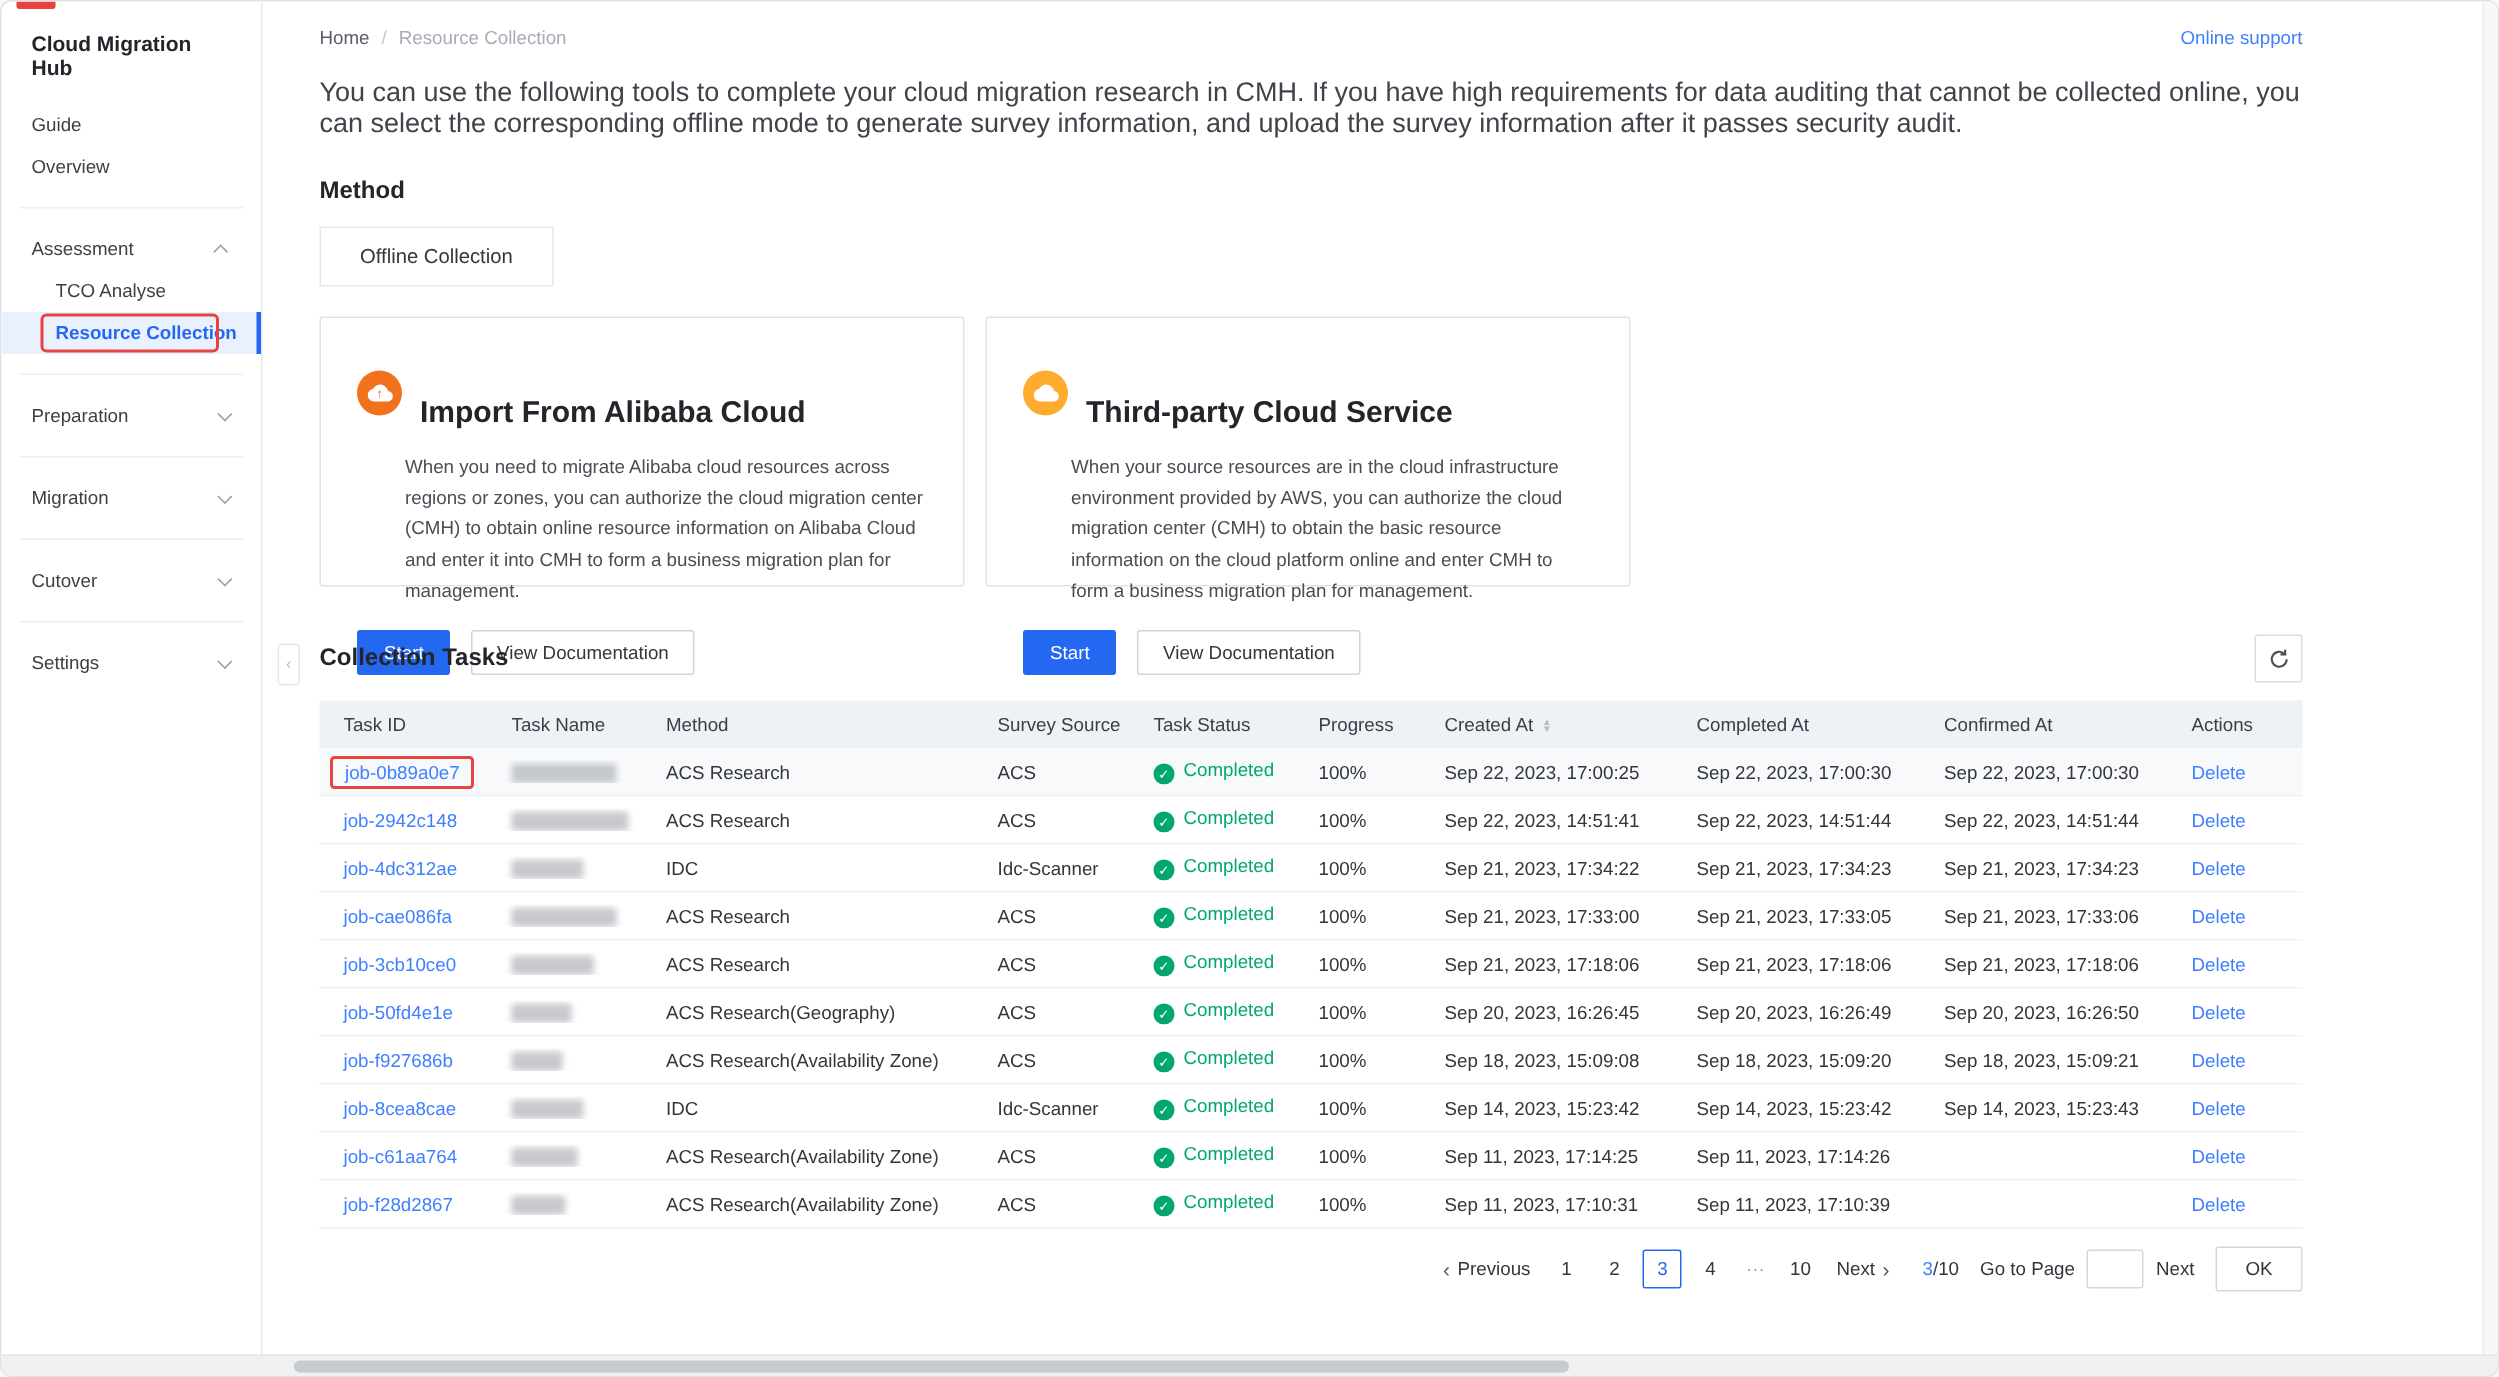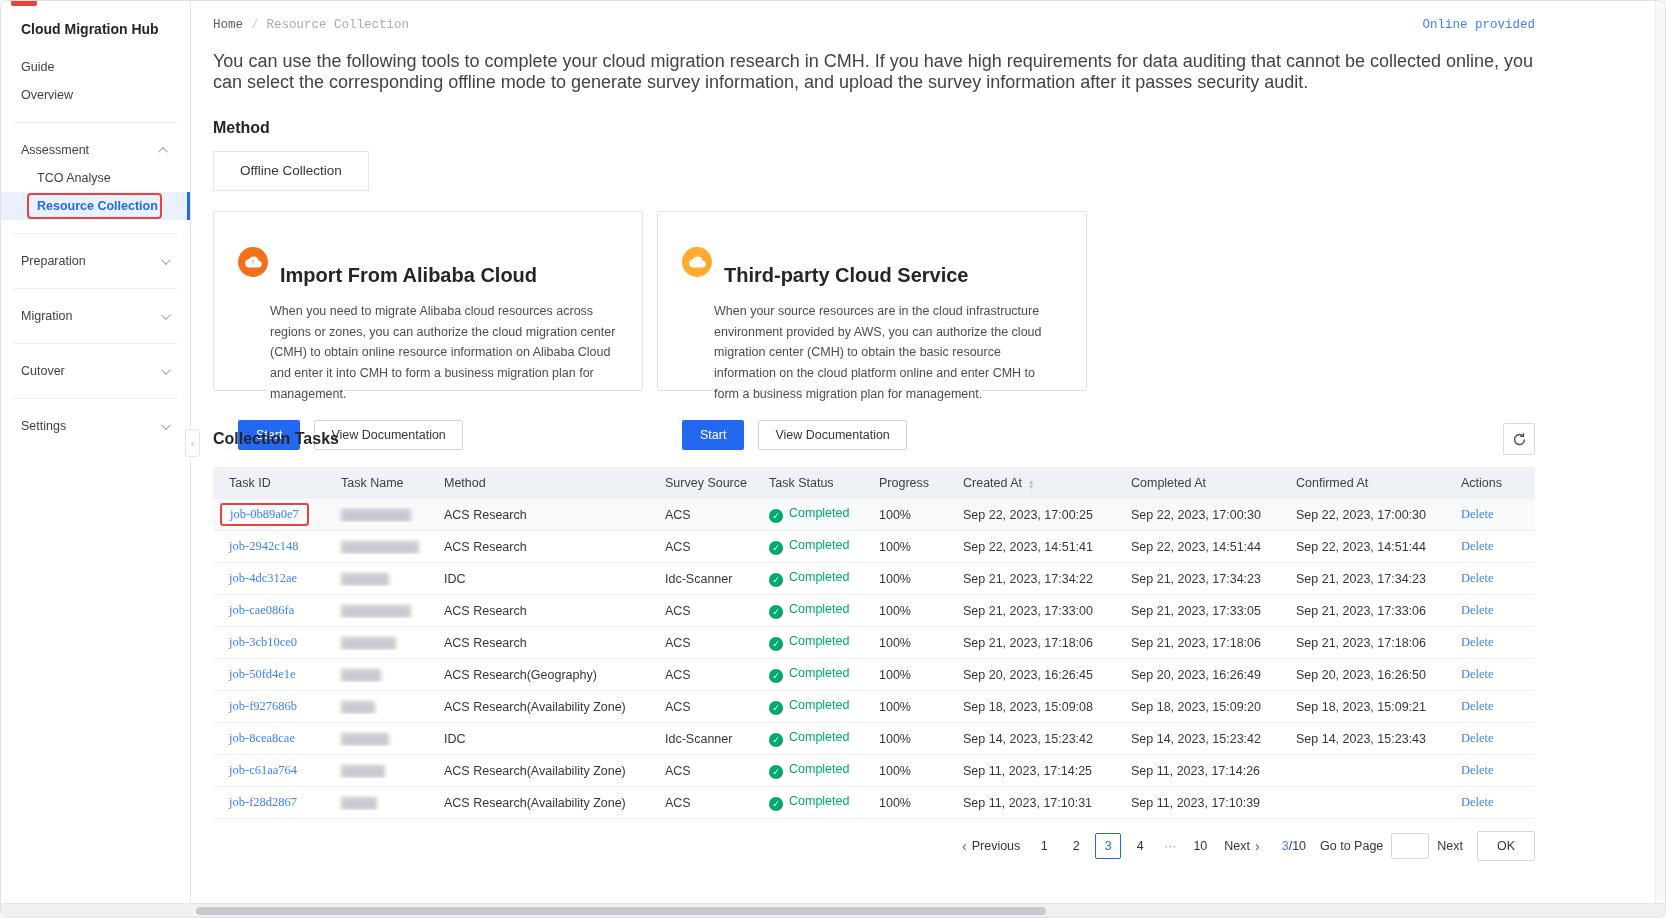--- a/index.html
+++ b/index.html
@@ -5,42 +5,42 @@
   * { box-sizing: border-box; margin: 0; padding: 0; }
   html,body { background:#f7f8fa; }
   body { font-family:"Liberation Sans", sans-serif; }
   .app { position:relative; width:1666px; height:918px; background:#fff; border:1px solid #dfe1e5;
          border-radius:8px; overflow:hidden; }
 
   
   .artifact-red { position:absolute; left:10px; top:0; width:26px; height:5px; background:#e8433f; border-radius:0 0 2px 2px; z-index:5; }
 
   
-  .sidebar { position:absolute; left:0; top:0; bottom:14px; width:190px; background:#fff;
+  .sidebar { position:absolute; left:0; top:0; bottom:14px; width:174px; background:#fff;
              border-right:1px solid #e7e8ea; padding-top:20px; }
   .sb-title { padding:0 20px 16px 20px; font-size:14px; font-weight:bold; color:#23252b; }
   .sb-item { height:28px; line-height:28px; padding-left:20px; font-size:12.5px; color:#3c3f44; cursor:pointer; }
   .sb-group { display:flex; align-items:center; justify-content:space-between; height:28px;
               padding:0 22px 0 20px; font-size:12.5px; color:#3c3f44; cursor:pointer; }
   .sb-child { position:relative; height:28px; line-height:28px; padding-left:36px; font-size:12.5px; color:#3c3f44; cursor:pointer; }
   .sb-child.active { background:#e9f1ff; color:#2468f2; font-weight:bold; }
   .sb-child.active::after { content:""; position:absolute; right:0; top:0; bottom:0; width:3px; background:#2468f2; }
   .sb-red-box { position:absolute; left:26px; right:28px; top:1px; bottom:1px;
                 border:2px solid #e8433f; border-radius:4px; pointer-events:none; }
   .sb-divider { height:1px; background:#eceef0; margin:13px 12px; }
   .chev { width:7px; height:7px; border-right:1.5px solid #989da6; border-bottom:1.5px solid #989da6; display:inline-block; }
   .chev.down { transform:rotate(45deg) translateY(-2px); }
   .chev.up { transform:rotate(-135deg) translateY(-2px); }
   .collapse-handle { position:absolute; left:184px; top:428px; width:15px; height:28px; background:#fff;
                      border:1px solid #e4e6ea; border-radius:3px; display:flex; align-items:center; justify-content:center;
                      color:#b6bac2; font-size:11px; cursor:pointer; z-index:3; }
 
   
   .main { position:absolute; left:190px; top:0; right:0; bottom:14px; padding:0 130px 0 22px; overflow:hidden; background:#fff; }
-  .topbar { height:48px; display:flex; align-items:center; justify-content:space-between;font-family:Liberation Mono, monospace; }
+  .topbar { height:48px; display:flex; align-items:center; justify-content:space-between; }
   .breadcrumb { font-size:12.5px; display:flex; align-items:center; }
   .bc-home { color:#595d66; cursor:pointer; }
   .bc-sep { color:#c3c7cf; margin:0 8px; }
   .bc-cur { color:#a6abb5; }
   .support-link { font-size:12.5px; color:#4080ff; text-decoration:none; cursor:pointer; }
   .desc { font-size:18px; color:#3f434a; line-height:21px; margin-top:2px; }
 
   .section-h { margin-top:26px; font-size:16px; font-weight:bold; color:#23252b; }
 
   .tabs { margin-top:14px; display:inline-flex; border:1px solid #e4e7ec; }
@@ -70,21 +70,21 @@
   .tasks-head { margin-top:32px; display:flex; align-items:center; justify-content:space-between; }
   .refresh-btn { width:32px; height:32px; border:1px solid #d9dce3; border-radius:2px; background:#fff;
                  display:flex; align-items:center; justify-content:center; cursor:pointer; }
 
   .table { margin-top:12px; }
   .tgrid { display:grid; grid-template-columns:112px 103px 221px 104px 110px 84px 168px 165px 165px 1fr; align-items:center; }
   .thead { background:#eef1f6; height:32px; font-size:12.5px; color:#3a3e46; }
   .trow { height:32px; border-bottom:1px solid #eef0f3; font-size:12.5px; color:#33363c; background:#fff; }
   .trow.first { background:#f7f9fb; }
   .cell { padding-left:16px; white-space:nowrap; overflow:hidden; }
-  .link { color:#4080ff; text-decoration:none; cursor:pointer;font-family:Liberation Serif, serif; }
+  .link { color:#4080ff; text-decoration:none; cursor:pointer; }
   .blur-name { display:inline-block; height:13px; border-radius:2px; background:#b9bcc2; filter:blur(2px); opacity:.8; vertical-align:middle; }
   .st-ic { display:inline-flex; width:14px; height:14px; border-radius:50%; background:#00a870; color:#fff; font-size:9px;
            align-items:center; justify-content:center; margin-right:6px; vertical-align:-2px; }
   .st-txt { color:#00a870; }
   .sort { display:inline-flex; flex-direction:column; margin-left:6px; vertical-align:middle; cursor:pointer; }
   .sort i { font-style:normal; font-size:6.5px; line-height:5px; color:#b9bdc5; }
 
   .pagination { margin-top:12px; display:flex; align-items:center; justify-content:flex-end; font-size:12.5px; color:#33363c; }
   .pg-btn { display:flex; align-items:center; gap:5px; padding:0 8px; cursor:pointer; }
   .pg-chev { color:#565b64; font-size:14px; }
@@ -161,21 +161,21 @@
     </div>
 
   <main class="main">
 
     <div class="topbar">
       <div class="breadcrumb">
         <span class="bc-home">Home</span>
         <span class="bc-sep">/</span>
         <span class="bc-cur">Resource Collection</span>
       </div>
-      <a class="support-link">Online provided</a>
+      <a class="support-link">Online support</a>
     </div>
 
     <p class="desc">You can use the following tools to complete your cloud migration research in CMH. If you have high requirements for data auditing that cannot be collected online, you can select the corresponding offline mode to generate survey information, and upload the survey information after it passes security audit.</p>
 
     <h2 class="section-h">Method</h2>
 
     <div class="tabs">
       <div class="tab"><span>Offline Collection</span></div>
     </div>
 

